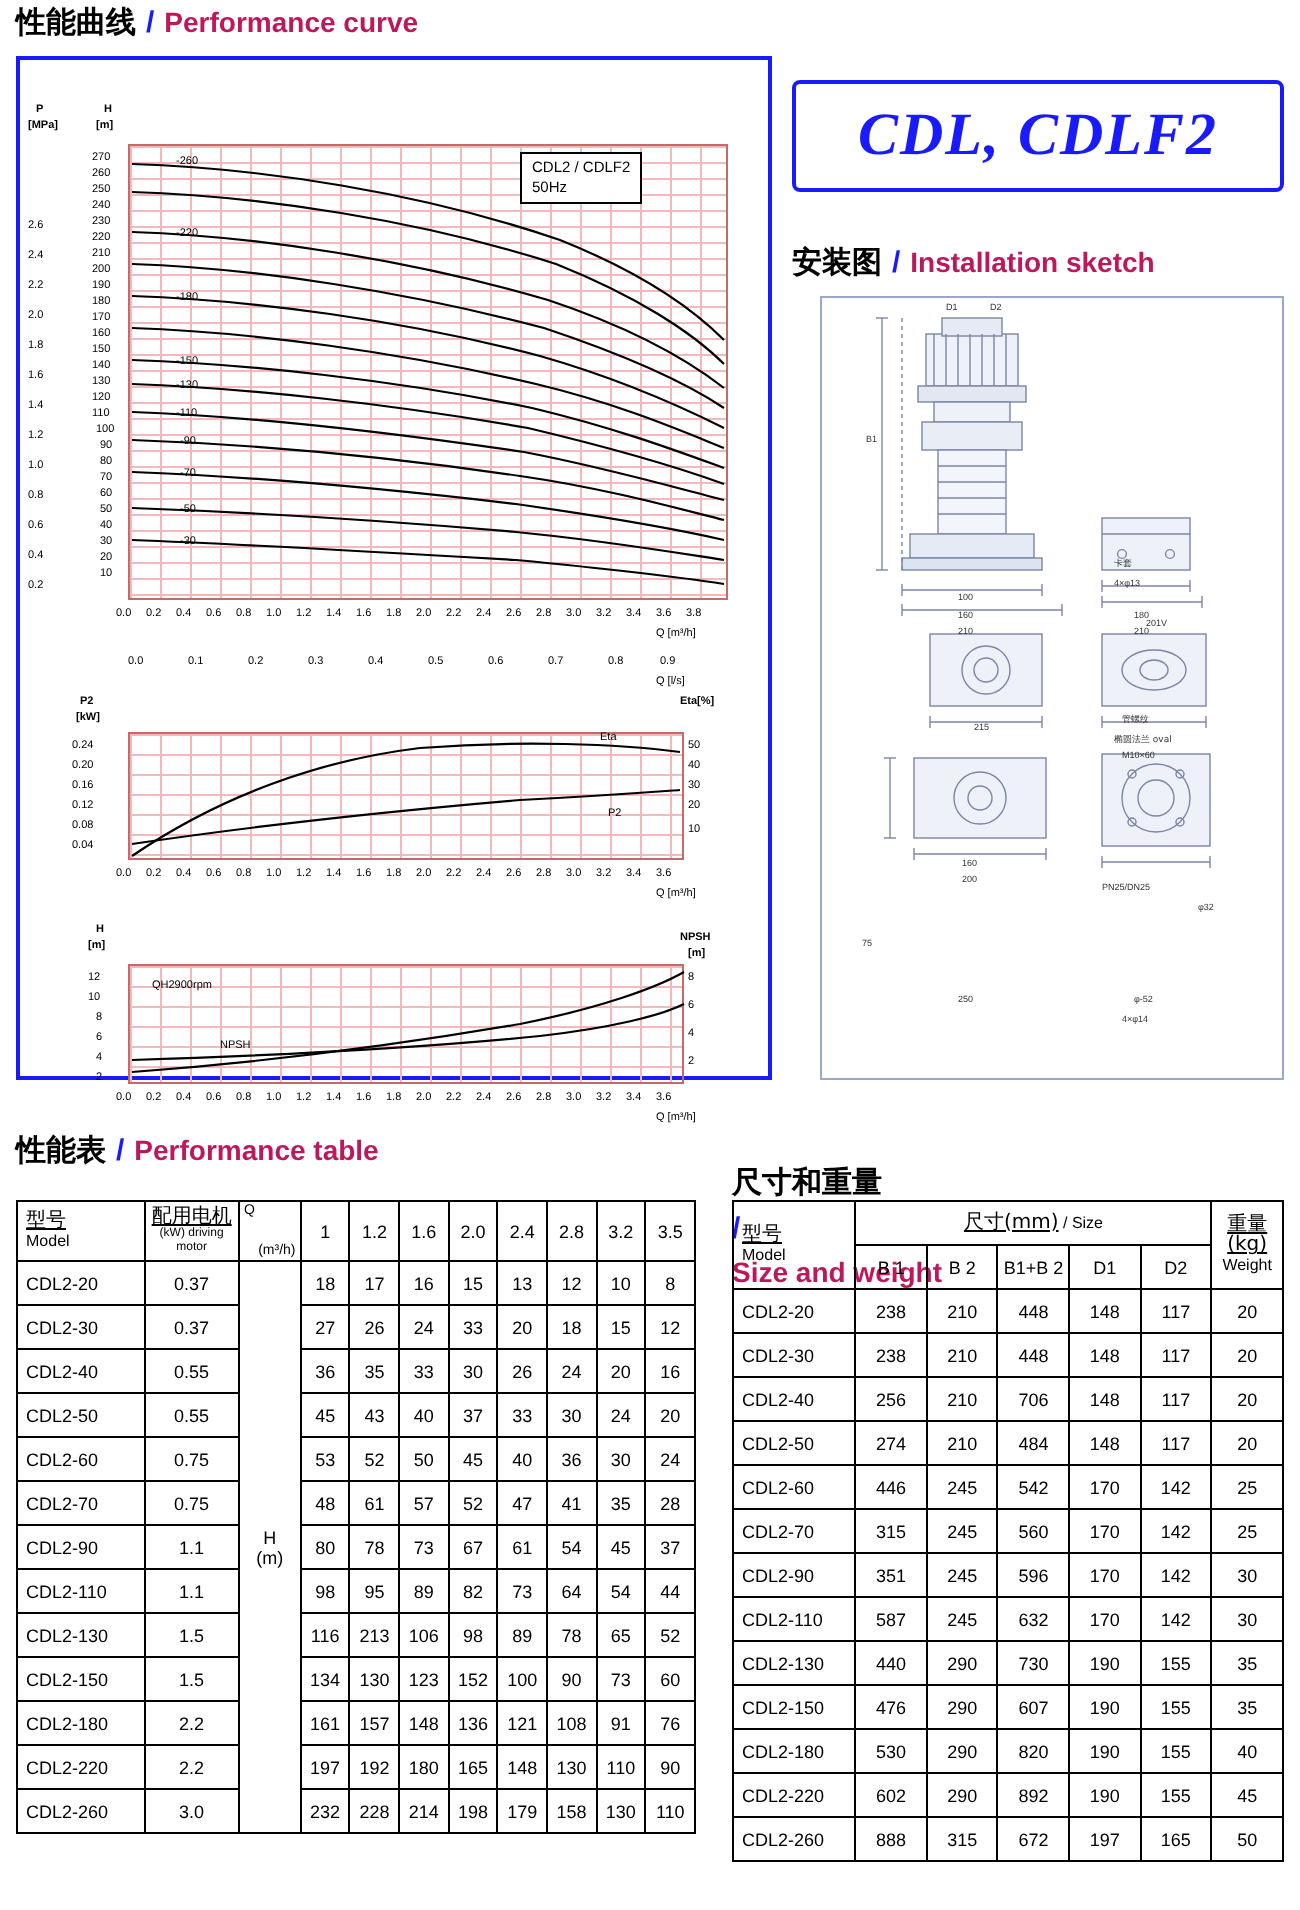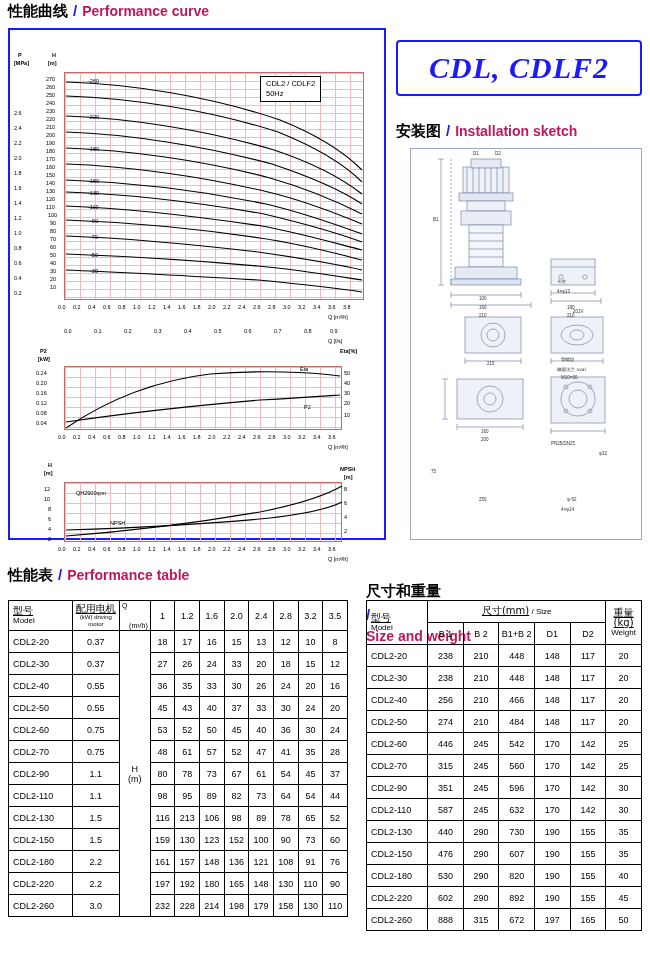--- a/index.html
+++ b/index.html
@@ -587,21 +587,21 @@
         <td class="v">106</td>
         <td class="v">98</td>
         <td class="v">89</td>
         <td class="v">78</td>
         <td class="v">65</td>
         <td class="v">52</td>
       </tr>
       <tr>
         <td class="model">CDL2-150</td>
         <td class="kw">1.5</td>
-        <td class="v">159</td>
+        <td class="v">134</td>
         <td class="v">130</td>
         <td class="v">123</td>
         <td class="v">152</td>
         <td class="v">100</td>
         <td class="v">90</td>
         <td class="v">73</td>
         <td class="v">60</td>
       </tr>
       <tr>
         <td class="model">CDL2-180</td>
@@ -681,21 +681,21 @@
         <td class="v">210</td>
         <td class="v">448</td>
         <td class="v">148</td>
         <td class="v">117</td>
         <td class="v">20</td>
       </tr>
       <tr>
         <td class="model">CDL2-40</td>
         <td class="v">256</td>
         <td class="v">210</td>
-        <td class="v">466</td>
+        <td class="v">706</td>
         <td class="v">148</td>
         <td class="v">117</td>
         <td class="v">20</td>
       </tr>
       <tr>
         <td class="model">CDL2-50</td>
         <td class="v">274</td>
         <td class="v">210</td>
         <td class="v">484</td>
         <td class="v">148</td>

